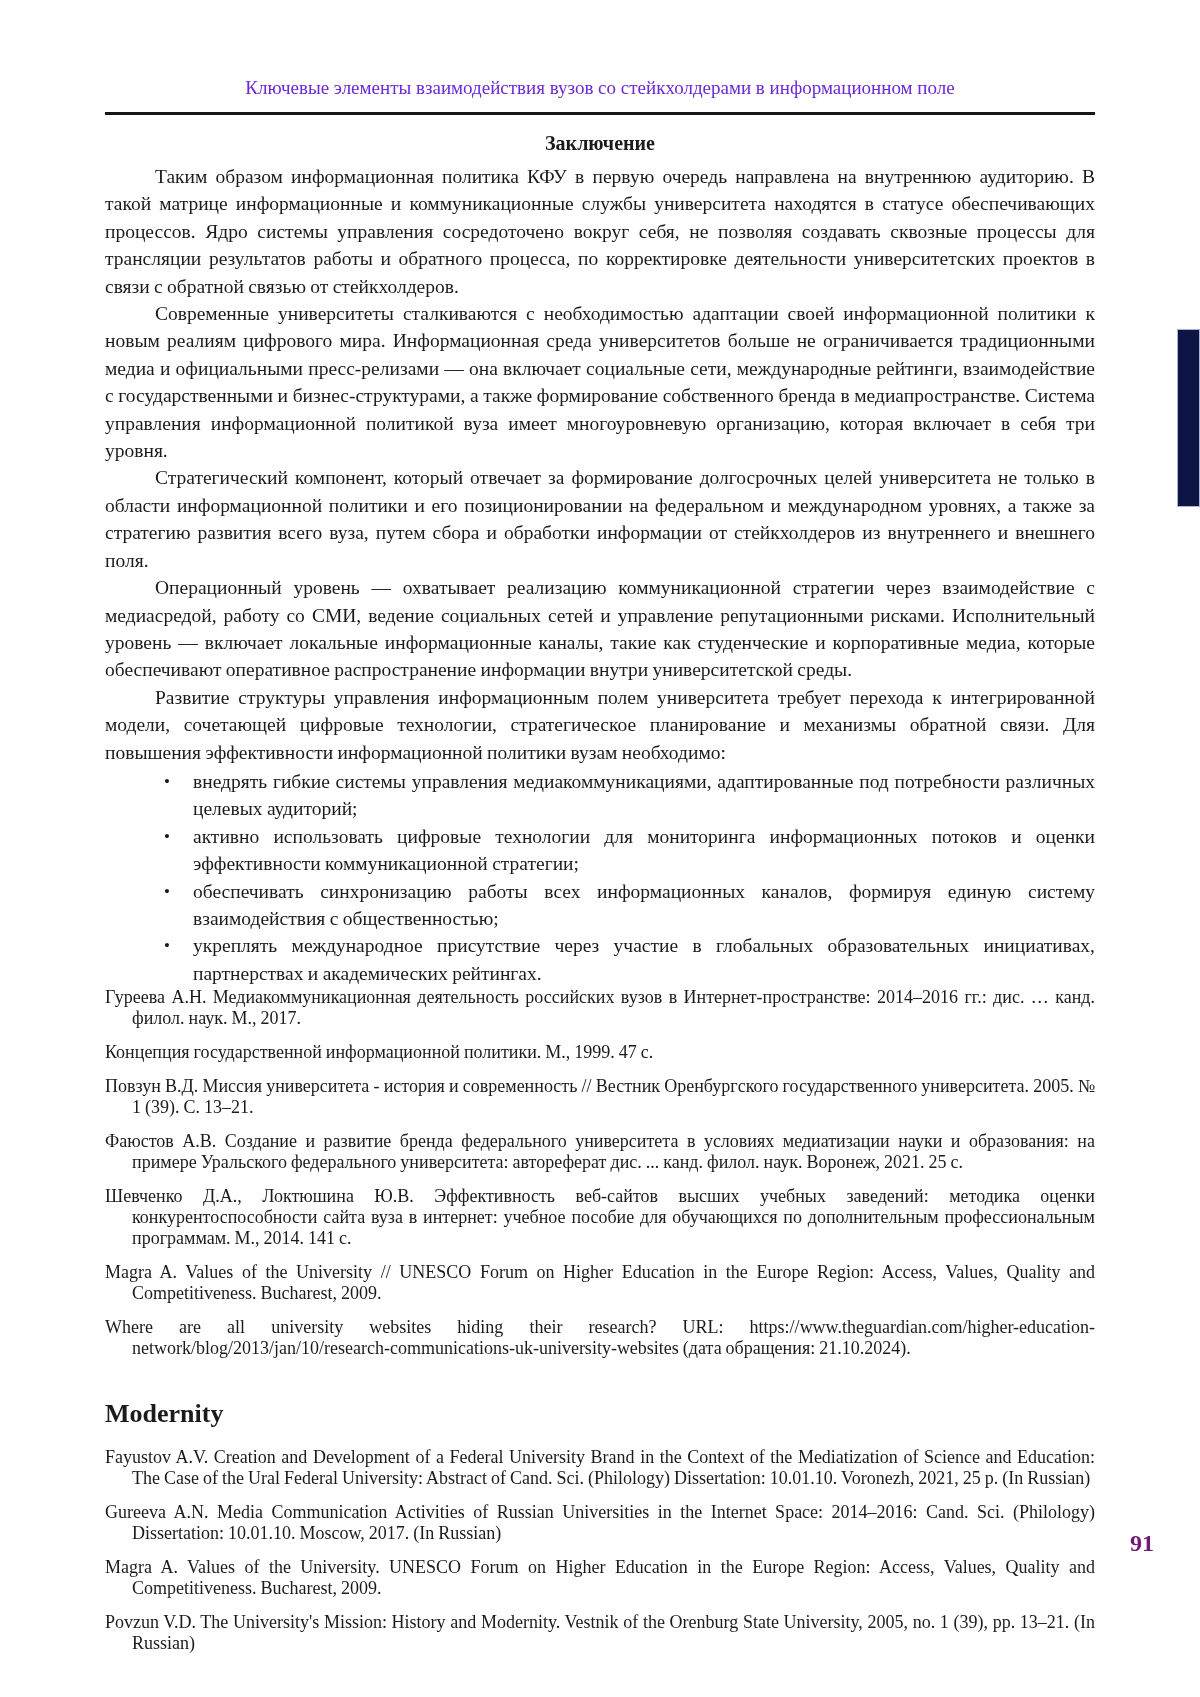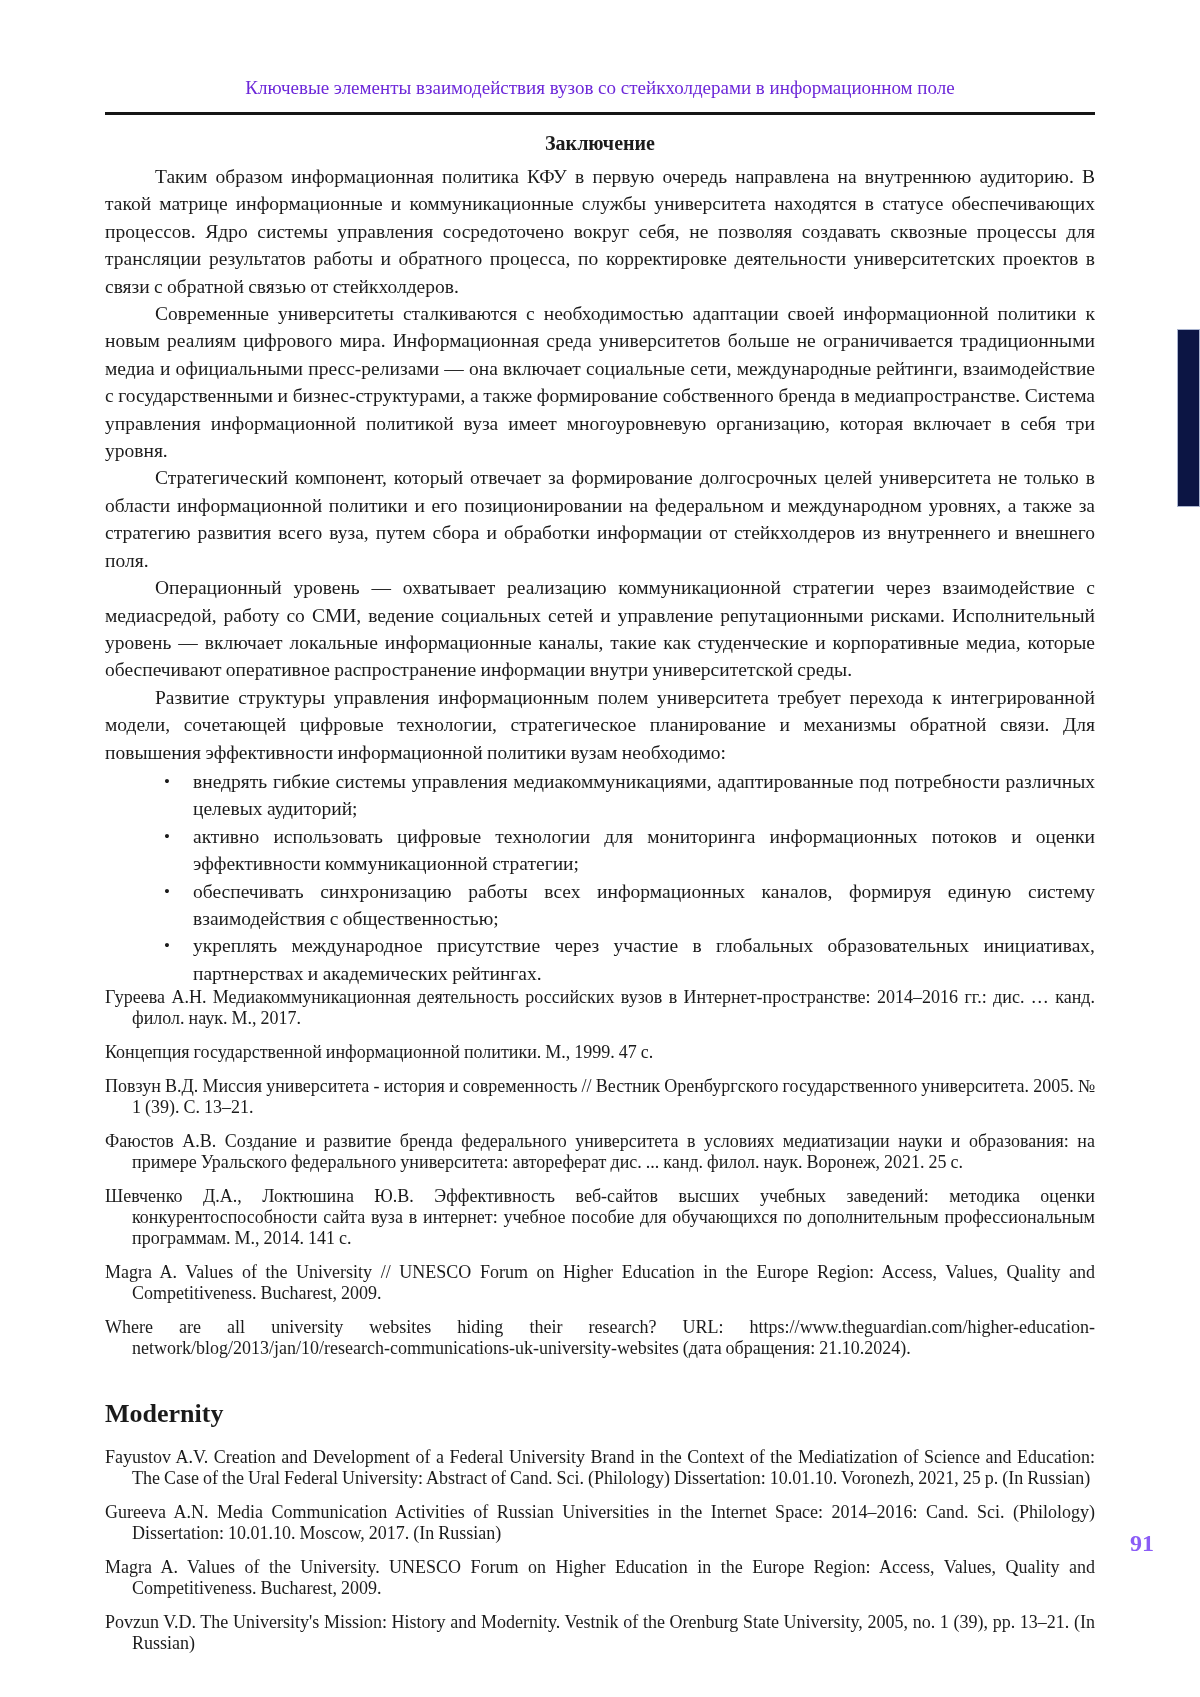--- a/index.html
+++ b/index.html
@@ -84,21 +84,21 @@
     text-indent: -27px;
     margin-bottom: 13px;
     word-spacing: -0.5px;
   }
   .page-number {
     position: absolute;
     top: 1530px;
     right: 46px;
     font-weight: bold;
     font-size: 24px;
-    color: #8b5cf6;
+    color: #701a75;
   }
   .side-tab {
     position: absolute;
     left: 1177px;
     top: 329px;
     width: 23px;
     height: 178px;
     border: 1px solid #aab4cf;
   }
 </style>

